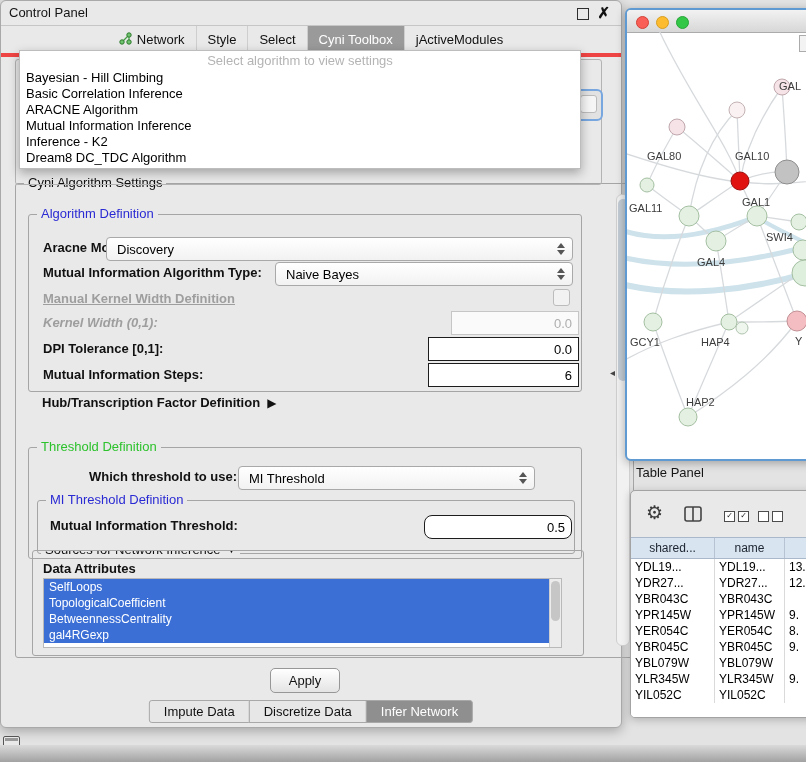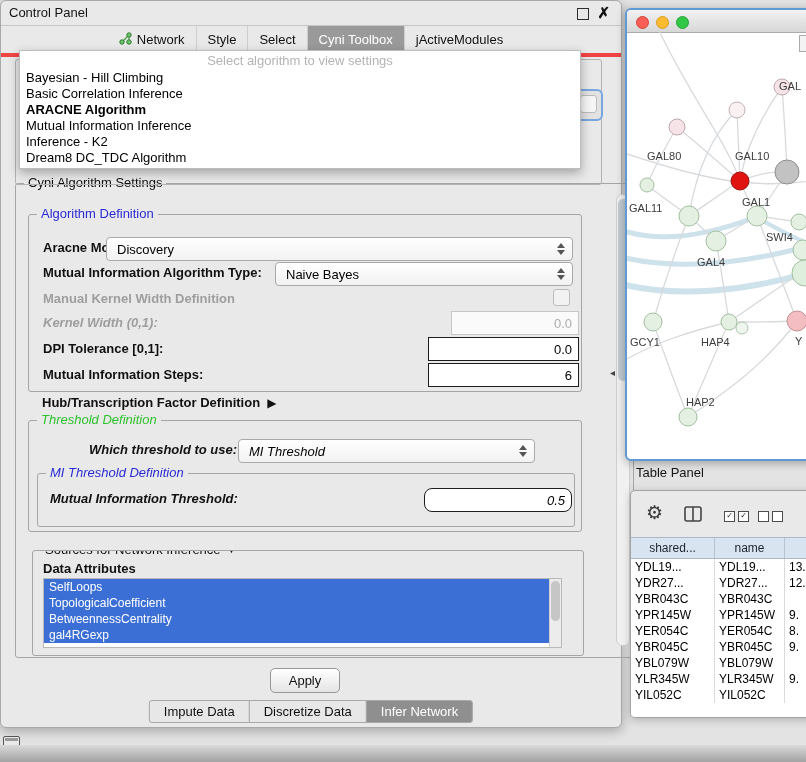--- a/index.html
+++ b/index.html
@@ -29,21 +29,21 @@
   .ghost-combo{left:552px;top:88px;width:46px;height:28px;border:2px solid #78a7e0;
     border-radius:6px;background:#e2e2e2;z-index:2;}
   .ghost-combo .stepper{position:absolute;right:4px;top:4px;width:15px;height:16px;
     background:#f5f5f5;border:1px solid #bbb;border-radius:3px;}
 
   
   #algo-popup{left:18px;top:49px;width:560px;background:#fff;border:1px solid #bdbdbd;
     box-shadow:0 4px 10px rgba(0,0,0,.3);z-index:30;padding-bottom:2px;}
   #algo-placeholder{height:19px;line-height:19px;text-align:center;color:#b4b4b4;font-size:13px;}
   .algo-item{height:16px;line-height:16px;padding-left:6px;font-size:13px;color:#000;white-space:nowrap;}
-  .algo-item.selected{font-weight:bold;}
+  .algo-item.selected{font-weight:normal;}
 
   
   .group{border:1px solid #a5a5a5;border-radius:3px;}
   .group-title{position:absolute;top:-9px;left:8px;background:#e9e9e9;padding:0 4px;
     font-size:13px;color:#111;white-space:nowrap;}
   .group-title.blue{color:#2a2ad4;}
   .group-title.green{color:#2cc22c;}
 
   #main-group{left:14px;top:182px;width:586px;height:473px;overflow:visible;padding-left:31px;}
 
@@ -217,21 +217,21 @@
 
         <span class="lbl" style="left:14px;top:50px;">Mutual Information Algorithm Type:</span>
         <div class="combo" style="left:246px;top:47px;width:296px;">
           <span class="combo-text">Naive Bayes</span>
           <span class="combo-arrows">
             <span class="tri-up"></span>
               <span class="tri-down"></span>
           </span>
         </div>
 
-        <span class="lbl dis" style="left:14px;top:76px;">Manual Kernel Width Definition</span>
+        <span class="lbl dis" style="left:14px;top:76px;text-decoration:underline;">Manual Kernel Width Definition</span>
         <span class="checkbox" style="left:524px;top:74px;"></span>
 
         <span class="lbl dis" style="left:14px;top:100px;font-style:italic;">Kernel Width (0,1):</span>
         <div class="field dis" style="left:422px;top:96px;width:120px;">
           <span>0.0</span>
         </div>
 
         <span class="lbl" style="left:14px;top:126px;">DPI Tolerance [0,1]:</span>
         <div class="field" style="left:399px;top:122px;width:143px;">
           <span>0.0</span>
@@ -241,21 +241,21 @@
         <div class="field" style="left:399px;top:148px;width:143px;">
           <span>6</span>
         </div>
       </div>
 
       <div class="disclosure" style="left:26px;top:211px;">
         <span class="lbl" style="position:static;">Hub/Transcription Factor Definition</span>
         <span class="tri-right">▶</span>
       </div>
 
-      <div class="abs group" style="left:12px;top:236px;width:552px;height:110px;font-style:italic;">
+      <div class="abs group" style="left:12px;top:263px;width:552px;height:110px;">
         <span class="group-title green">Threshold Definition</span>
 
         <span class="lbl" style="left:60px;top:21px;">Which threshold to use:</span>
         <div class="combo" style="left:209px;top:18px;width:295px;">
           <span class="combo-text">MI Threshold</span>
           <span class="combo-arrows">
             <span class="tri-up"></span>
               <span class="tri-down"></span>
           </span>
         </div>

